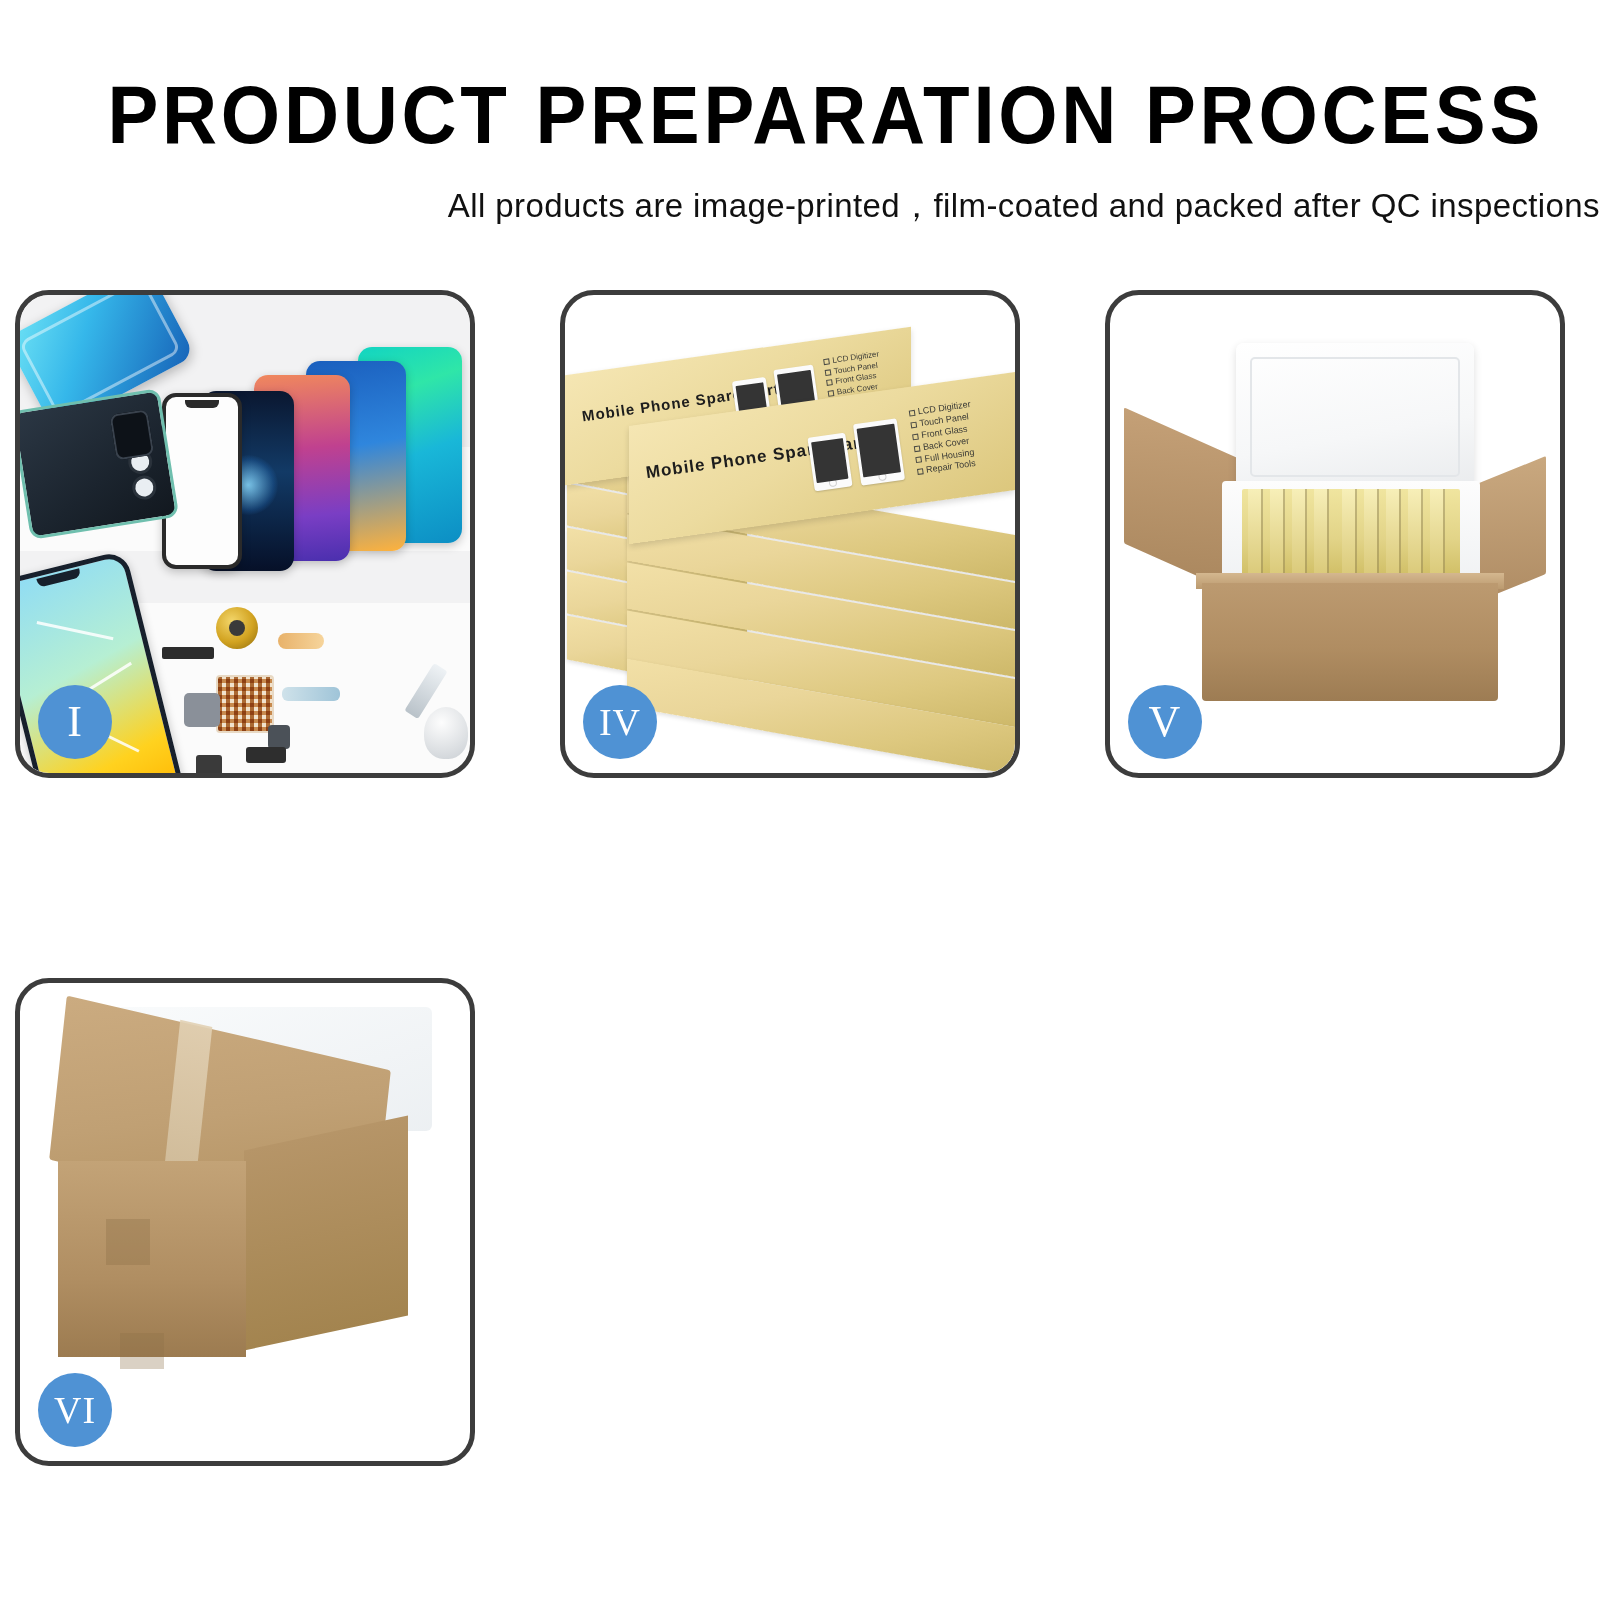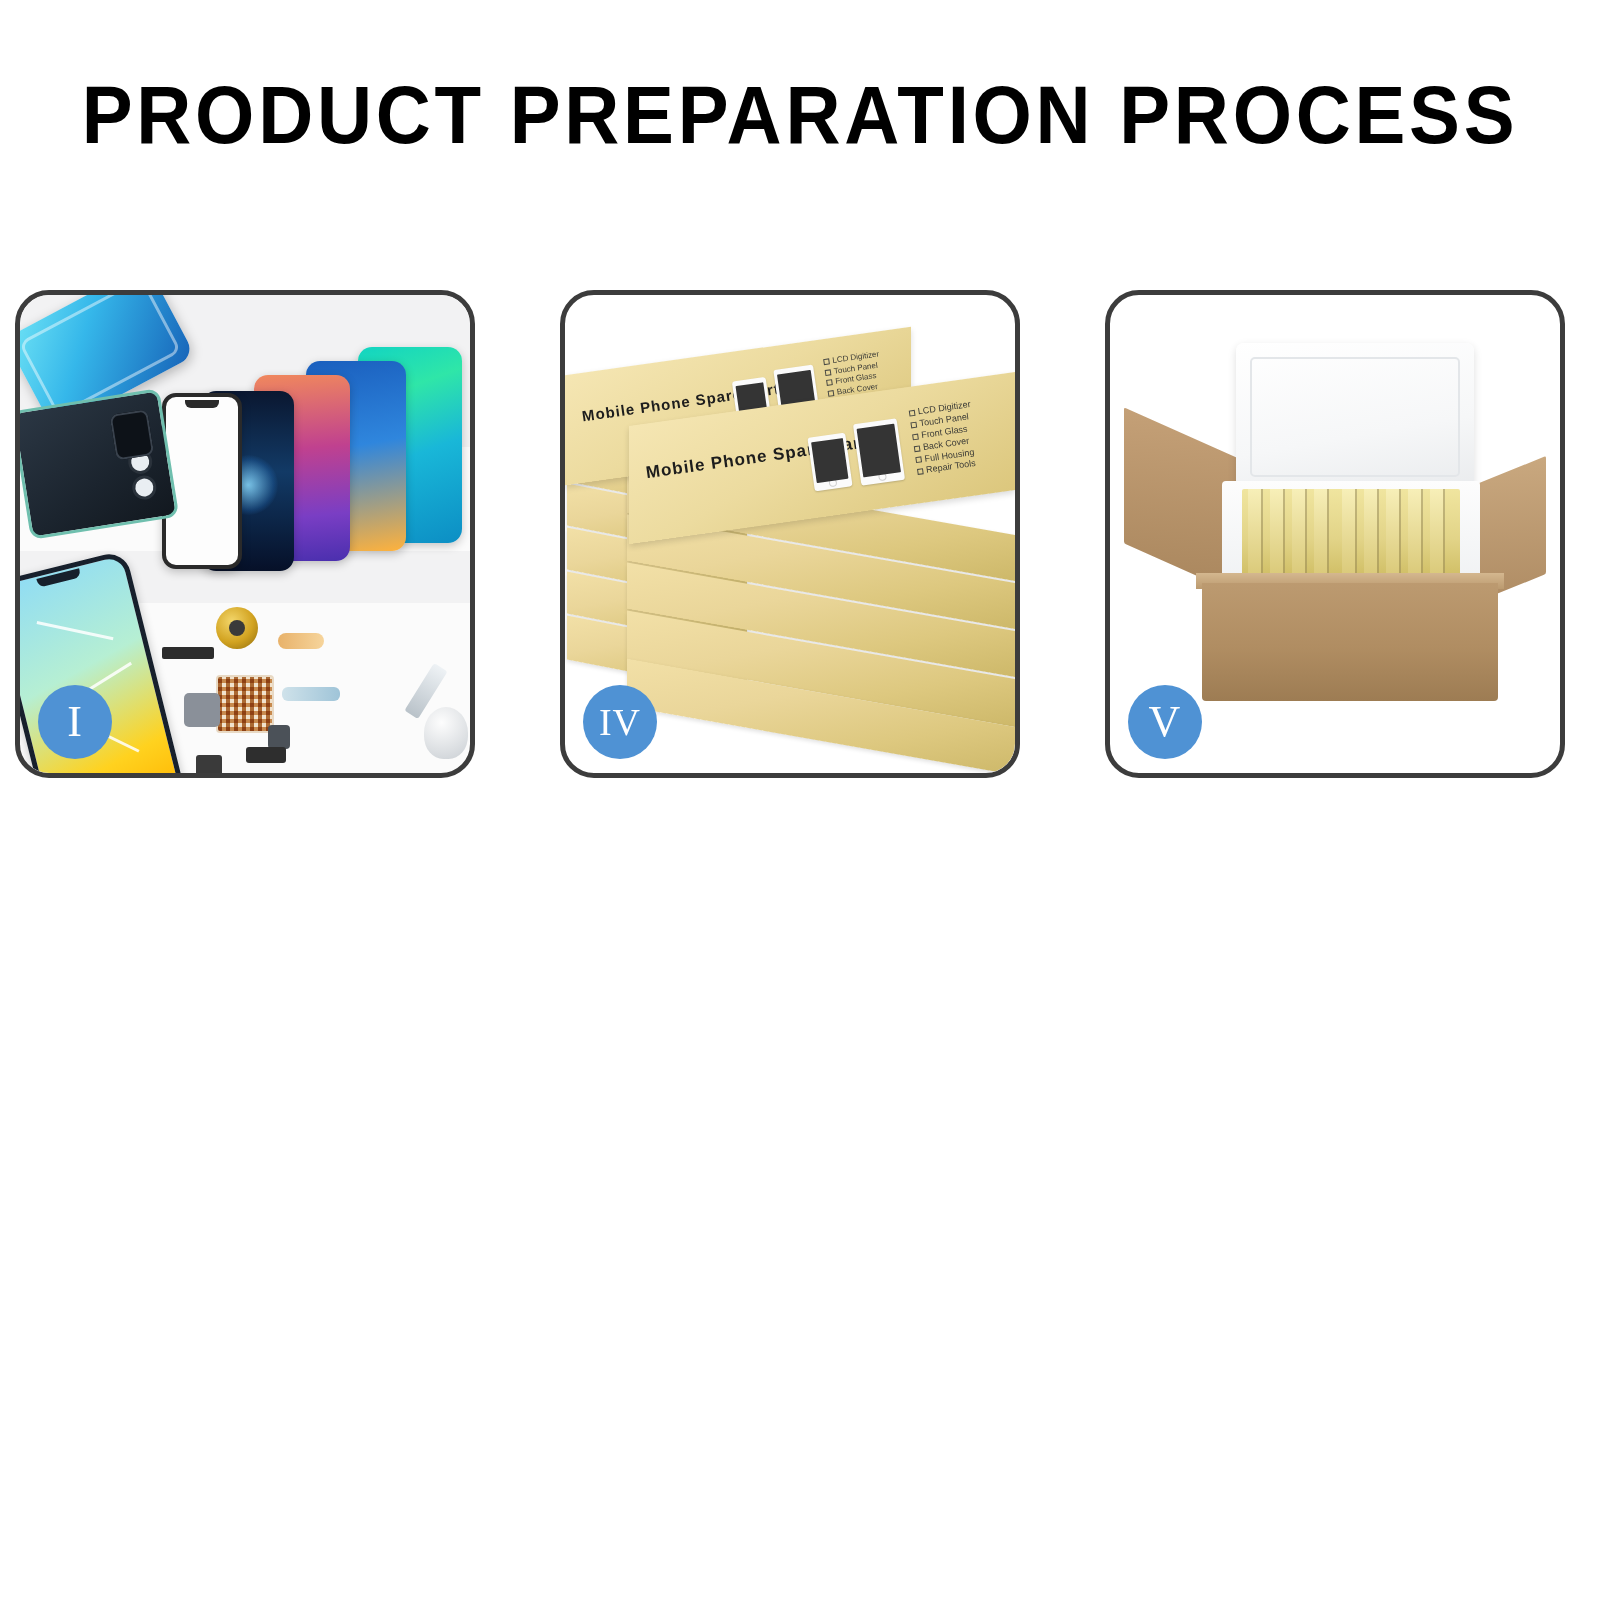--- a/index.html
+++ b/index.html
@@ -11,21 +11,21 @@
     background: #ffffff;
     font-family: "Liberation Sans", sans-serif;
     overflow: hidden;
     position: relative;
   }
 
   
   .header {
     width: 1600px;
     padding-top: 74px;
-    text-align: center;
+    text-align: right;
   }
   .title {
     font-family: "Liberation Sans", sans-serif;
     font-size: 82px;
     font-weight: 700;
     letter-spacing: 4px;
     color: #000000;
     line-height: 1;
     transform: scaleX(0.93);
     white-space: nowrap;
@@ -348,20 +348,21 @@
   .s-tab1 { position:absolute; left:86px; top:236px; width:44px; height:46px;
              background: rgba(140,112,72,.35); }
   .s-tab2 { position:absolute; left:100px; top:350px; width:44px; height:36px;
              background: rgba(140,112,72,.32); }
 </style>
 </head>
 <body>
 
 <div class="header">
   <div class="title">PRODUCT PREPARATION PROCESS</div>
+  <div class="subtitle">All products are image-printed，film-coated and packed after QC inspections</div>
 </div>
 
 <div class="grid">
 
   <div class="card p1">
     <div class="card-photo">
       <div class="strip s1"></div>
       <div class="strip s2"></div>
 
       <div class="phone ph-e"></div>
@@ -496,14 +497,26 @@
         <div class="slab" style="left:144px;"></div>
         <div class="slab" style="left:166px;"></div>
         <div class="slab" style="left:188px;"></div>
       </div>
       <div class="v-cartonlip"></div>
       <div class="v-cartonfront"></div>
     </div>
     <div class="badge">V</div>
   </div>
 
+  <div class="card p6">
+    <div class="card-photo">
+      <div class="s-backsheet"></div>
+      <div class="s-top"></div>
+      <div class="s-tape"></div>
+      <div class="s-frontR"></div>
+      <div class="s-frontL"></div>
+      <div class="s-tab1"></div>
+      <div class="s-tab2"></div>
+    </div>
+    <div class="badge wide">VI</div>
+  </div>
 
 </div>
 
 </body></html>

